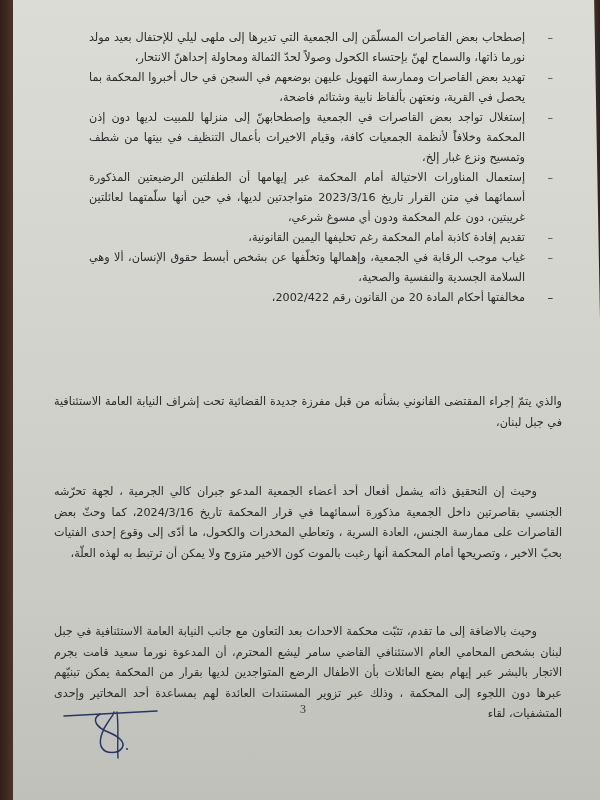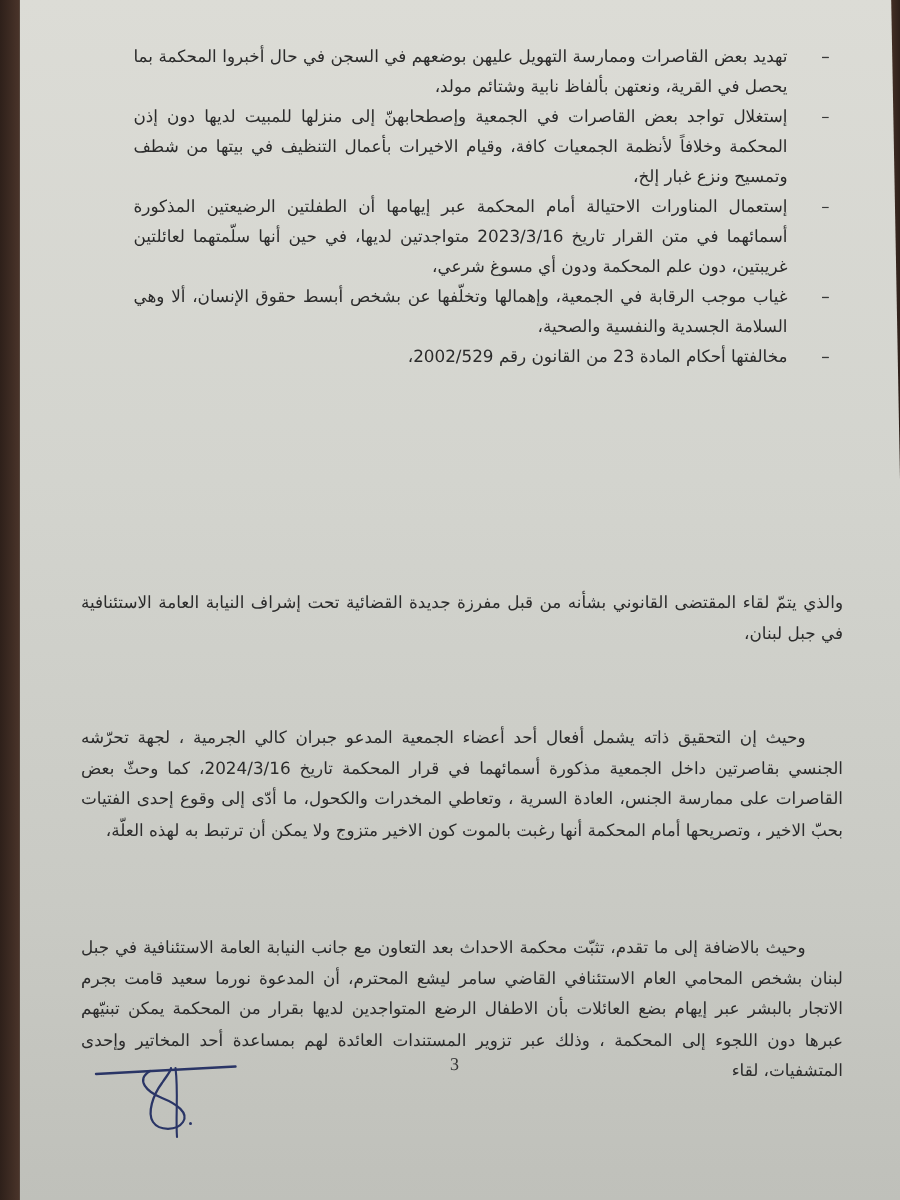--- a/index.html
+++ b/index.html
@@ -94,31 +94,31 @@
   </style>
 </head>
 <body>
 
 <div class="edge-left"></div>
 <div class="edge-right"></div>
 <div class="paper"></div>
 
 <div class="content">
   <ul class="bullets">
-    <li class="bullet"><span class="dash">–</span></li>
-    <li class="bullet"><span class="dash">–</span><span>تهديد بعض القاصرات وممارسة التهويل عليهن بوضعهم في السجن في حال أخبروا المحكمة بما يحصل في القرية، ونعتهن بألفاظ نابية وشتائم مولد،</span></li>
+    <li class="bullet"><span class="dash">–</span><span>إصطحاب بعض القاصرات المسلّمَن إلى الجمعية التي تديرها إلى ملهى ليلي للإحتفال بعيد مولد نورما ذاتها، والسماح لهنّ بإحتساء الكحول وصولاً لحدّ الثمالة ومحاولة إحداهنّ الانتحار،</span></li>
+    <li class="bullet"><span class="dash">–</span><span>تهديد بعض القاصرات وممارسة التهويل عليهن بوضعهم في السجن في حال أخبروا المحكمة بما يحصل في القرية، ونعتهن بألفاظ نابية وشتائم فاضحة،</span></li>
     <li class="bullet"><span class="dash">–</span><span>إستغلال تواجد بعض القاصرات في الجمعية وإصطحابهنّ إلى منزلها للمبيت لديها دون إذن المحكمة وخلافاً لأنظمة الجمعيات كافة، وقيام الاخيرات بأعمال التنظيف في بيتها من شطف وتمسيح ونزع غبار إلخ،</span></li>
     <li class="bullet"><span class="dash">–</span><span>إستعمال المناورات الاحتيالة أمام المحكمة عبر إيهامها أن الطفلتين الرضيعتين المذكورة أسمائهما في متن القرار تاريخ 2023/3/16 متواجدتين لديها، في حين أنها سلّمتهما لعائلتين غريبتين، دون علم المحكمة ودون أي مسوغ شرعي،</span></li>
-    <li class="bullet"><span class="dash">–</span></li>
+    <li class="bullet"><span class="dash">–</span><span>تقديم إفادة كاذبة أمام المحكمة رغم تحليفها اليمين القانونية،</span></li>
     <li class="bullet"><span class="dash">–</span><span>غياب موجب الرقابة في الجمعية، وإهمالها وتخلّفها عن بشخص أبسط حقوق الإنسان، ألا وهي السلامة الجسدية والنفسية والصحية،</span></li>
     <li class="bullet"><span class="dash">–</span></li>
-    <li class="bullet"><span class="dash">–</span><span>مخالفتها أحكام المادة 23 من القانون رقم 2002/529،</span></li>
+    <li class="bullet"><span class="dash">–</span><span>مخالفتها أحكام المادة 20 من القانون رقم 2002/422،</span></li>
   </ul>
 
-  <p class="para p1">والذي يتمّ لقاء المقتضى القانوني بشأنه من قبل مفرزة جديدة القضائية تحت إشراف النيابة العامة الاستئنافية في جبل لبنان،</p>
+  <p class="para p1">والذي يتمّ إجراء المقتضى القانوني بشأنه من قبل مفرزة جديدة القضائية تحت إشراف النيابة العامة الاستئنافية في جبل لبنان،</p>
   <p class="para p2">وحيث إن التحقيق ذاته يشمل أفعال أحد أعضاء الجمعية المدعو جبران كالي الجرمية ، لجهة تحرّشه الجنسي بقاصرتين داخل الجمعية مذكورة أسمائهما في قرار المحكمة تاريخ 2024/3/16، كما وحثّ بعض القاصرات على ممارسة الجنس، العادة السرية ، وتعاطي المخدرات والكحول، ما أدّى إلى وقوع إحدى الفتيات بحبّ الاخير ، وتصريحها أمام المحكمة أنها رغبت بالموت كون الاخير متزوج ولا يمكن أن ترتبط به لهذه العلّة،</p>
   <p class="para p3">وحيث بالاضافة إلى ما تقدم، تثبّت محكمة الاحداث بعد التعاون مع جانب النيابة العامة الاستئنافية في جبل لبنان بشخص المحامي العام الاستئنافي القاضي سامر ليشع المحترم، أن المدعوة نورما سعيد قامت بجرم الاتجار بالبشر عبر إيهام بضع العائلات بأن الاطفال الرضع المتواجدين لديها بقرار من المحكمة يمكن تبنيّهم عبرها دون اللجوء إلى المحكمة ، وذلك عبر تزوير المستندات العائدة لهم بمساعدة أحد المخاتير وإحدى المتشفيات، لقاء</p>
 
   <div class="page-number">3</div>
 
   <svg class="signature" viewBox="0 0 110 60">
     <path d="M2 8 L95 3" stroke="#2a3566" stroke-width="1.6" fill="none" stroke-linecap="round"></path>
     <path d="M38 6 C28 12, 36 20, 46 24 C56 28, 64 34, 60 40 C56 46, 44 46, 40 40 C36 34, 40 22, 46 14 C50 8, 52 6, 52 4" stroke="#2a3566" stroke-width="1.5" fill="none" stroke-linecap="round"></path>
     <path d="M55 4 C57 20, 55 36, 56 50" stroke="#2a3566" stroke-width="1.4" fill="none" stroke-linecap="round"></path>
     <circle cx="65" cy="41" r="1" fill="#2a3566"></circle>

